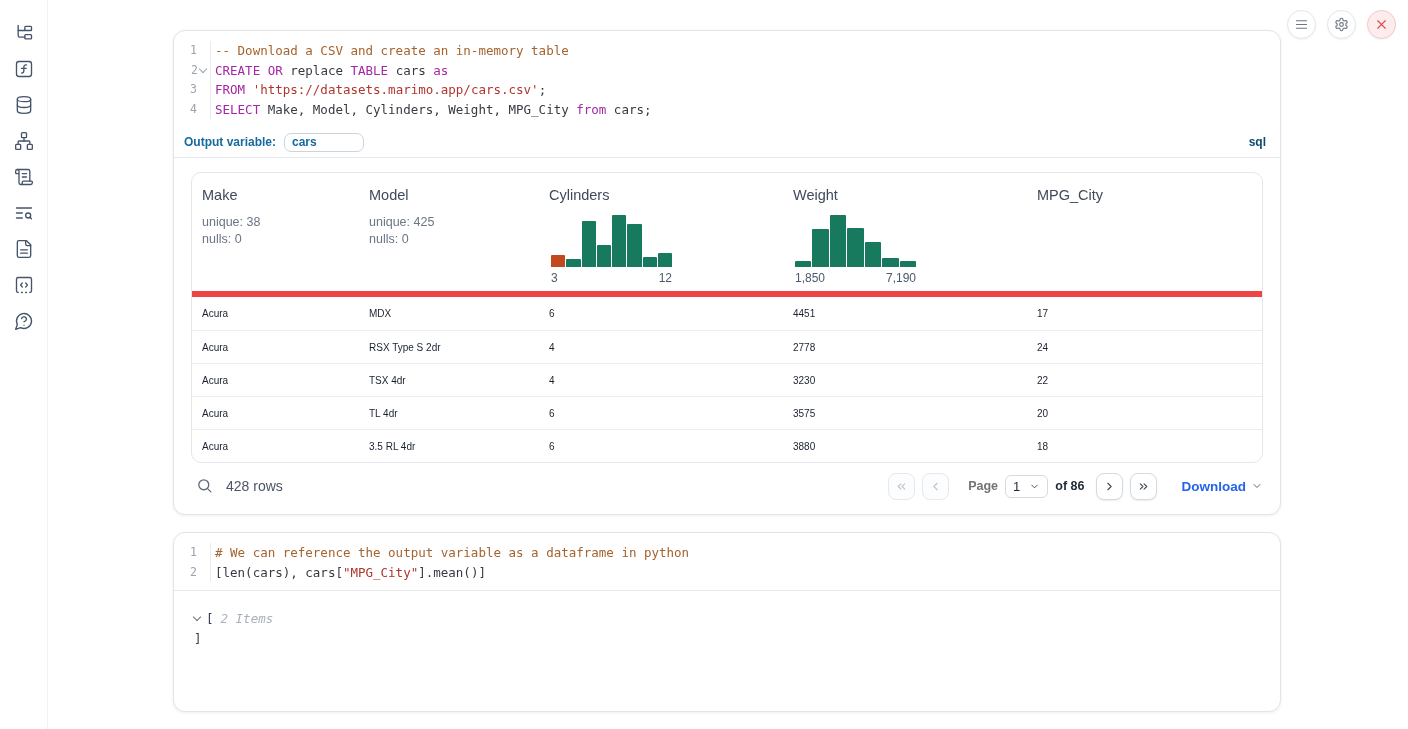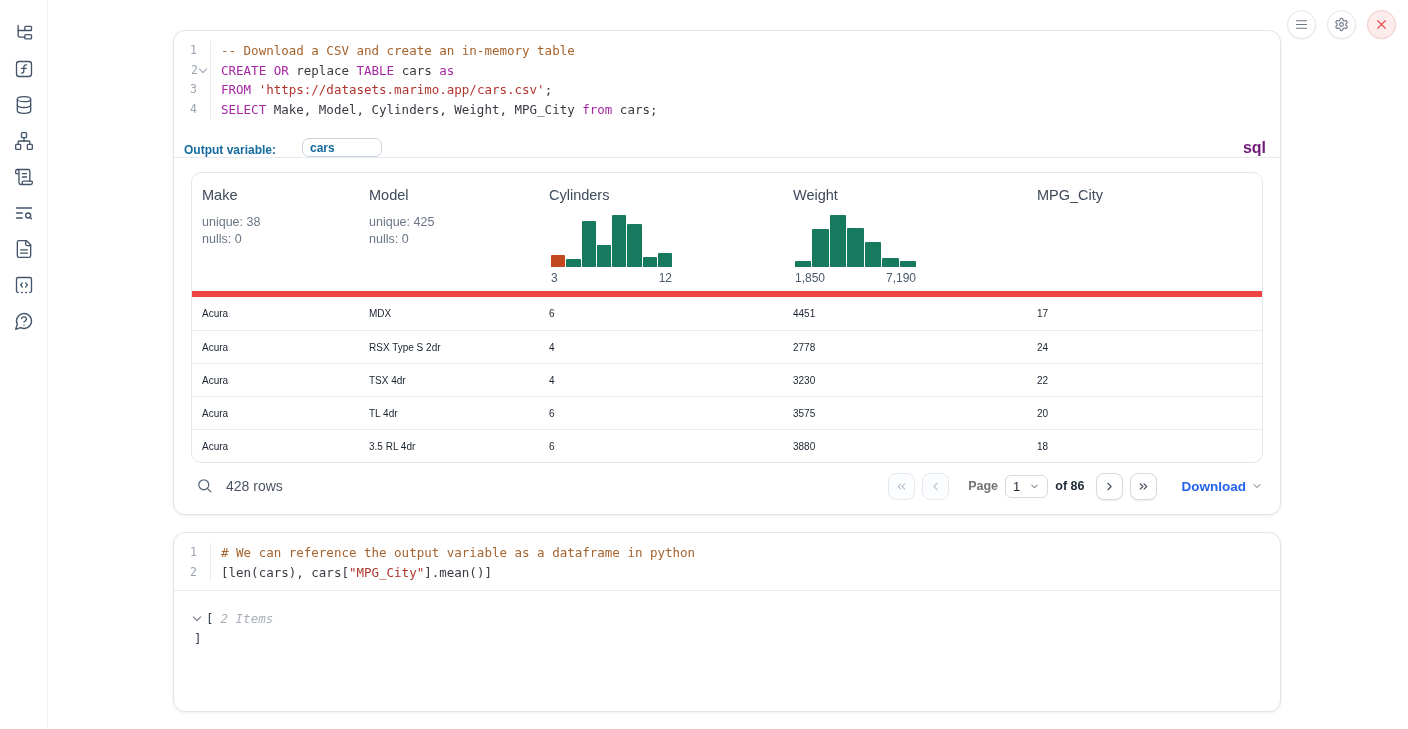--- a/index.html
+++ b/index.html
@@ -43,34 +43,34 @@
   .code-area { padding:10px 0 8px 0; }
   .code-line { display:flex; line-height:19.5px; font-family:"DejaVu Sans Mono", monospace; font-size:12.5px; white-space:pre; }
   .gutter { flex:0 0 36px; text-align:right; padding-right:4px; color:#9aa3af; font-size:11.5px; position:relative; user-select:none; }
   .gutter .num { display:inline-block; min-width:14px; }
   .fold-caret {
     display:inline-block; width:6px; height:6px; margin-left:2px; margin-bottom:2px;
     border-right:1.4px solid #9aa3af; border-bottom:1.4px solid #9aa3af;
     transform:rotate(45deg); vertical-align:middle;
   }
   .fold-spacer { display:inline-block; width:9px; }
-  .code-text { border-left:1px solid #e8ebef; padding-left:10px; flex:1; }
+  .code-text { border-left:1px solid #e8ebef; padding-left:4px; flex:1; }
   .tok-comment { color:#a5632e; }
   .tok-keyword { color:#a626a4; }
   .tok-string  { color:#b0352f; }
   .tok-plain   { color:#383a42; }
 
-  .outvar-row { height:30px; display:flex; align-items:flex-end; padding:0 14px 0 10px;gap:18px; }
+  .outvar-row { height:30px; display:flex; align-items:center; padding:0 14px 0 10px; }
   .outvar-label { color:#156a9e; font-weight:bold; font-size:12px; }
   .outvar-input {
     margin-left:8px; width:80px; height:19px; border:1px solid #c9d4de; border-radius:7px;
     padding:0 7px; font-size:12px; font-weight:bold; color:#156a9e; outline:none;
     font-family:"Liberation Sans", sans-serif; background:#fff;
   }
-  .lang-badge { margin-left:auto; color:#701a75; font-weight:bold; font-size:16px; }
+  .lang-badge { margin-left:auto; color:#0c4a6e; font-weight:bold; font-size:12px; }
 
   
   .table-wrap { padding:14px 17px 0 17px; }
   .data-panel { border:1px solid #e2e7ee; border-radius:10px; overflow:hidden; background:#fff; }
   .thead, .trow { display:grid; grid-template-columns:167px 180px 244px 244px 1fr; }
   .thead { height:124px; border-bottom:6px solid #ef4444; }
   .th { padding:14px 6px 8px 10px; position:relative; }
   .th-name { font-size:14.5px; color:#3f4a5a; cursor:pointer; }
   .th-stats { margin-top:11px; font-size:12.5px; color:#6a7585; line-height:17px; }
   .hist { position:absolute; left:12px; bottom:6px; width:121px; }

